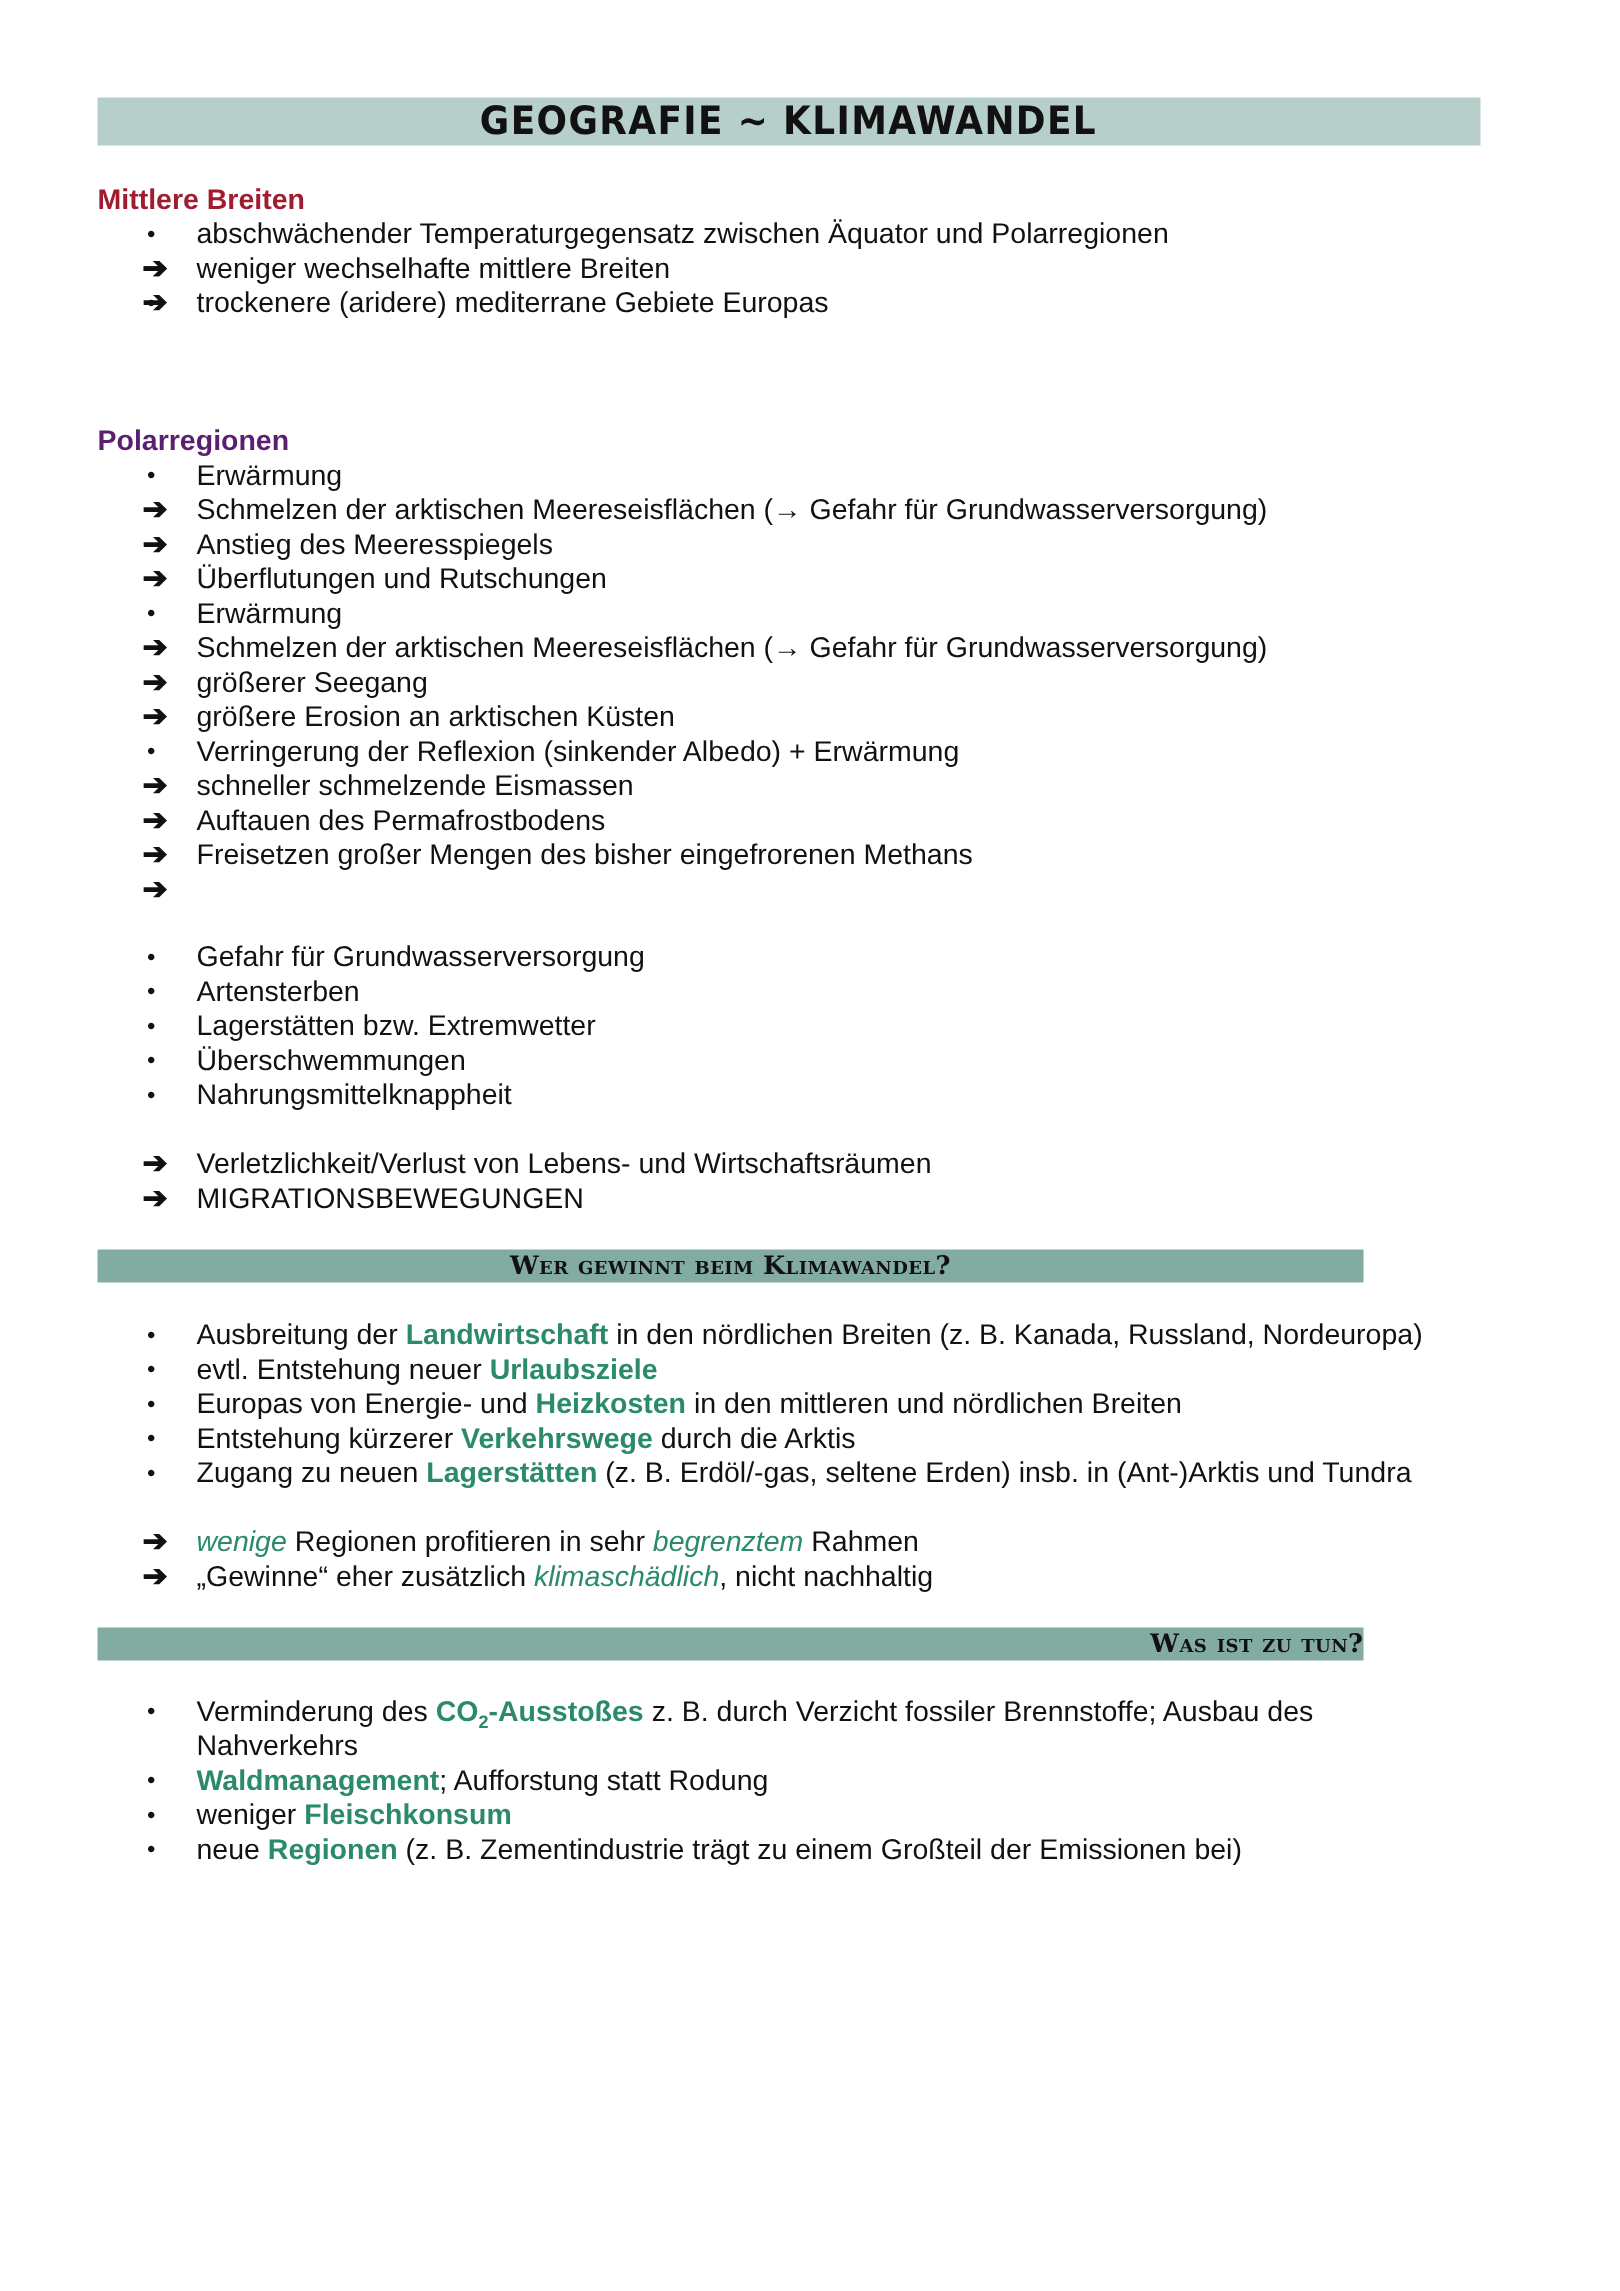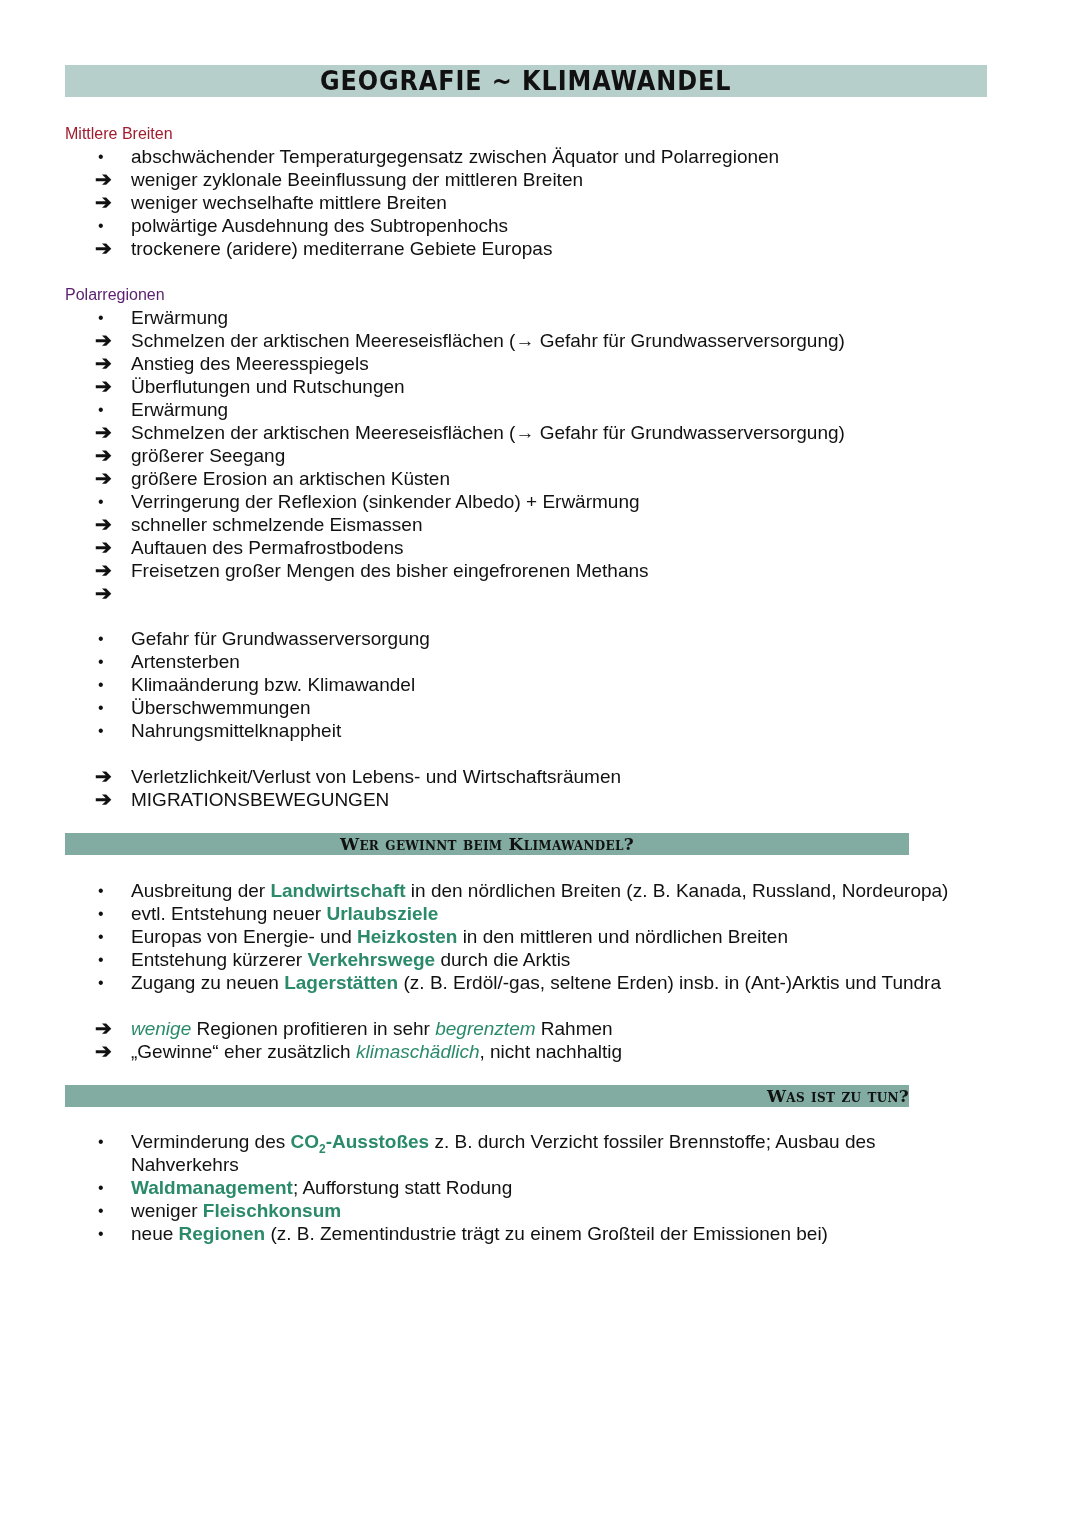--- a/index.html
+++ b/index.html
@@ -19,21 +19,21 @@
   }
   .section-bar {
     position: absolute; left: 65px; width: 844px; height: 22px;
     background: #82aba2; text-align: center;
   }
   .section-bar span {
     font-family: "DejaVu Serif", serif; font-weight: bold; font-size: 17px;
     line-height: 22px; font-variant: small-caps; color: #111; letter-spacing: 0.3px;
   }
   .heading {
-    position: absolute; left: 65px; font-weight: normal; font-size: 16px; line-height: 23px;
+    position: absolute; left: 65px; font-weight: bold; font-size: 19px; line-height: 23px;
   }
   .heading.red { color: #a01c2e; }
   .heading.purple { color: #5a1f6e; }
   .list { position: absolute; left: 95px; margin: 0; padding: 0; list-style: none; }
   .item {
     position: relative; font-size: 19px; line-height: 23px; padding-left: 36px;
     white-space: nowrap;
   }
   .item .marker {
     position: absolute; left: 0; top: 0; width: 24px; text-align: left;
@@ -51,23 +51,23 @@
 
 <div class="page">
 
   <div class="title-bar">
     <span>GEOGRAFIE ~ KLIMAWANDEL</span>
   </div>
 
   <div class="heading red" style="top:122px;">Mittlere Breiten</div>
   <ul class="list" style="top:145px;">
     <li class="item"><span class="marker bullet">•</span><span>abschwächender Temperaturgegensatz zwischen Äquator und Polarregionen</span></li>
-    <li class="item"><span class="marker arrow">➔</span><span>weniger zyklonale Beeinflussung der mittleren Breiten</span></li>
+    <li class="item"><span class="marker arrow">➔</span></li>
     <li class="item"><span class="marker arrow">➔</span><span>weniger wechselhafte mittlere Breiten</span></li>
-    <li class="item"><span class="marker bullet">•</span><span>polwärtige Ausdehnung des Subtropenhochs</span></li>
+    <li class="item"><span class="marker bullet">•</span></li>
     <li class="item"><span class="marker arrow">➔</span><span>trockenere (aridere) mediterrane Gebiete Europas</span></li>
   </ul>
 
   <div class="heading purple" style="top:283px;">Polarregionen</div>
   <ul class="list" style="top:306px;">
     <li class="item"><span class="marker bullet">•</span><span>Erwärmung</span></li>
     <li class="item"><span class="marker arrow">➔</span><span>Schmelzen der arktischen Meereseisflächen (→ Gefahr für Grundwasserversorgung)</span></li>
     <li class="item"><span class="marker arrow">➔</span><span>Anstieg des Meeresspiegels</span></li>
     <li class="item"><span class="marker arrow">➔</span><span>Überflutungen und Rutschungen</span></li>
     <li class="item"><span class="marker bullet">•</span><span>Erwärmung</span></li>
@@ -77,21 +77,21 @@
     <li class="item"><span class="marker bullet">•</span><span>Verringerung der Reflexion (sinkender Albedo) + Erwärmung</span></li>
     <li class="item"><span class="marker arrow">➔</span><span>schneller schmelzende Eismassen</span></li>
     <li class="item"><span class="marker arrow">➔</span><span>Auftauen des Permafrostbodens</span></li>
     <li class="item"><span class="marker arrow">➔</span><span>Freisetzen großer Mengen des bisher eingefrorenen Methans</span></li>
     <li class="item"><span class="marker arrow">➔</span></li>
   </ul>
 
   <ul class="list" style="top:627px;">
     <li class="item"><span class="marker bullet">•</span><span>Gefahr für Grundwasserversorgung</span></li>
     <li class="item"><span class="marker bullet">•</span><span>Artensterben</span></li>
-    <li class="item"><span class="marker bullet">•</span><span>Klimaänderung bzw. Klimawandel</span></li>
+    <li class="item"><span class="marker bullet">•</span><span>Lagerstätten bzw. Extremwetter</span></li>
     <li class="item"><span class="marker bullet">•</span><span>Überschwemmungen</span></li>
     <li class="item"><span class="marker bullet">•</span><span>Nahrungsmittelknappheit</span></li>
   </ul>
 
   <ul class="list" style="top:765px;">
     <li class="item"><span class="marker arrow">➔</span><span>Verletzlichkeit/Verlust von Lebens- und Wirtschaftsräumen</span></li>
     <li class="item"><span class="marker arrow">➔</span><span>MIGRATIONSBEWEGUNGEN</span></li>
   </ul>
 
   <div class="section-bar" style="top:833px;">

